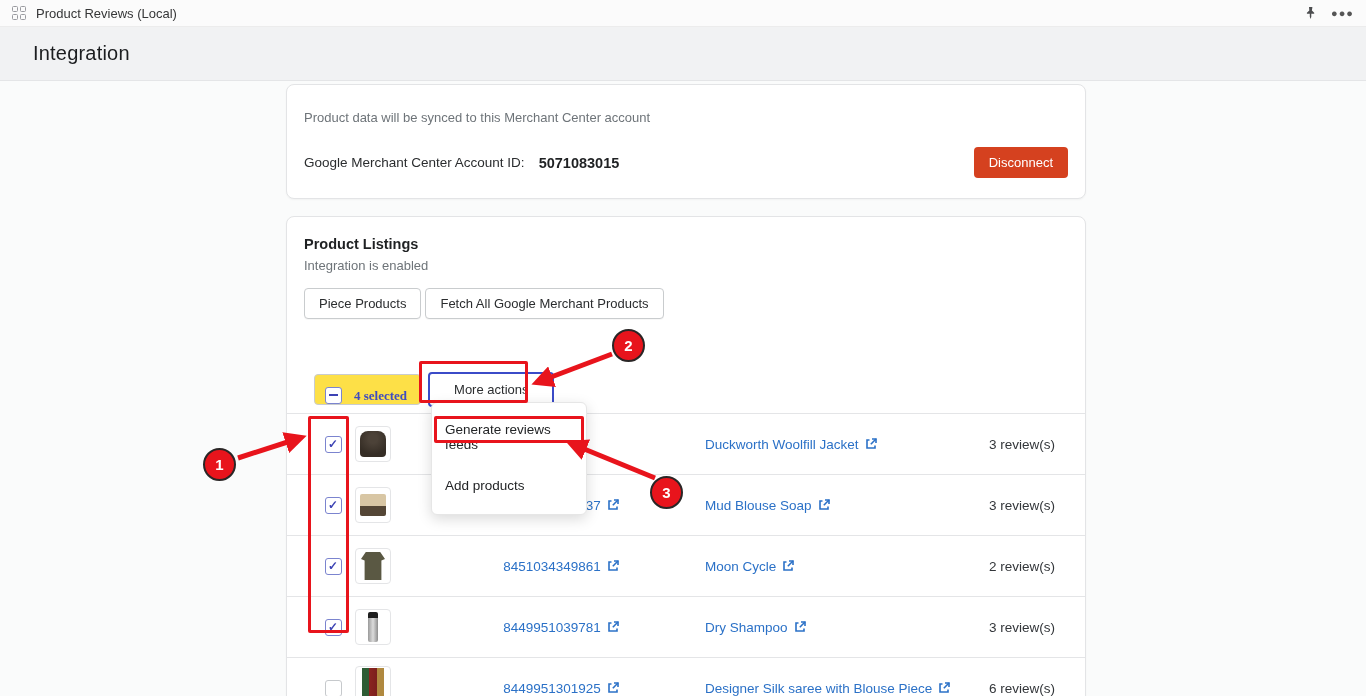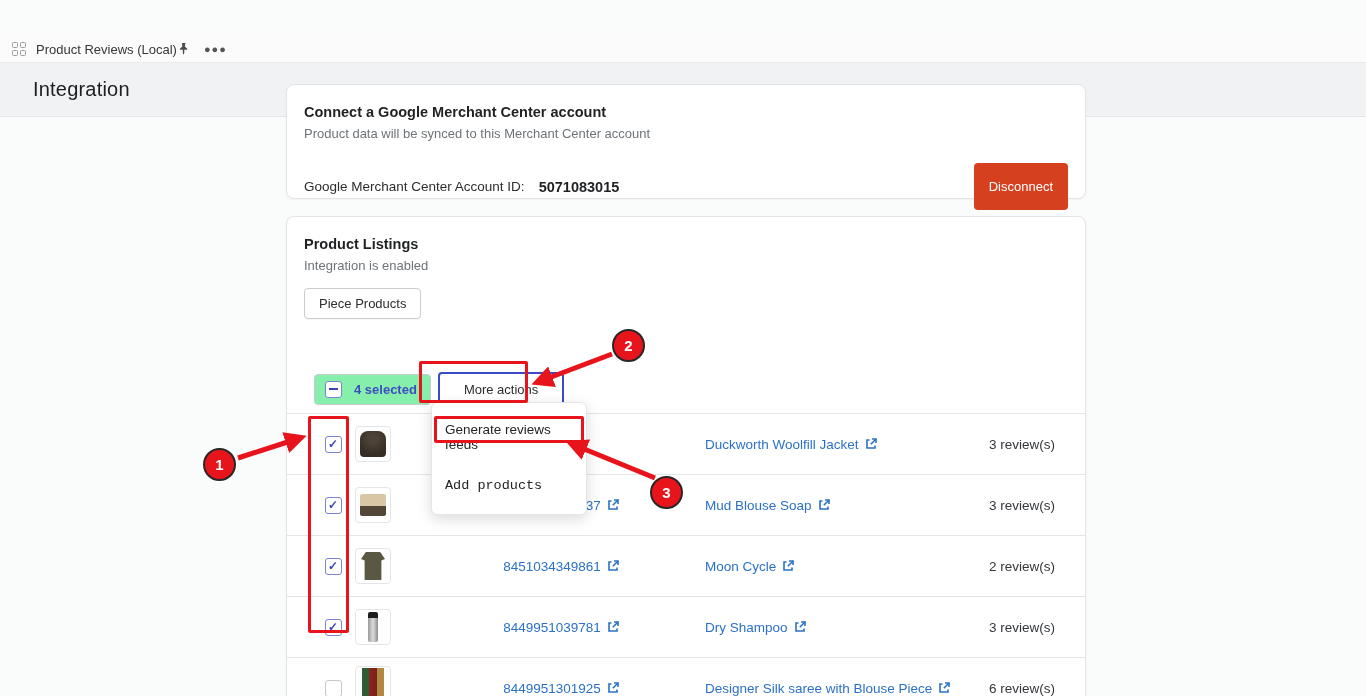--- a/index.html
+++ b/index.html
@@ -4,21 +4,21 @@
 <style>
   * { margin:0; padding:0; box-sizing:border-box; }
   html,body { width:1366px; height:696px; overflow:hidden; }
   body {
     font-family:"Liberation Sans", sans-serif;
     background:#fafbfb; color:#202223; position:relative;
   }
   
   .topbar {
     height:27px; background:#fbfbfb; border-bottom:1px solid #ececec;
-    display:flex; align-items:center; justify-content:flex-start; padding:4px 12px;margin-top:36px;
+    display:flex; align-items:center; justify-content:space-between; padding:4px 12px;
   }
   .topbar-left { display:flex; align-items:center; gap:9px; }
   .app-icon { width:15px; height:15px; display:inline-grid; grid-template-columns:6px 6px; grid-template-rows:6px 6px; gap:2px; }
   .app-icon span { border:1.5px solid #9a9ba0; border-radius:1.5px; }
   .topbar-title { font-size:13px; color:#353637; }
   .topbar-right { display:flex; align-items:center; gap:14px; }
   .pin-icon svg { display:block; }
   .overflow-icon { color:#555; font-size:11px; letter-spacing:1px; line-height:1; cursor:pointer; }
   
   .page-head {
@@ -33,35 +33,35 @@
     box-shadow:0 1px 2px rgba(0,0,0,.04); margin-bottom:17px;
   }
   .card-merchant { padding:19px 17px 17px; height:115px; }
   .card-title { font-size:14.5px; font-weight:bold; color:#1f2123; }
   .card-sub { font-size:13px; color:#6e7479; margin-top:6px; }
   .account-row { display:flex; align-items:center; justify-content:space-between; margin-top:22px; }
   .account-left { display:flex; align-items:center; gap:14px; font-size:13.5px; color:#2b2d2f; }
   .account-id { font-size:14.5px; font-weight:bold; color:#1f2123; }
   .btn-danger {
     background:#d5411f; color:#fff; font-size:13px; border:none; border-radius:4px;
-    padding:16px 15px; cursor:pointer; font-family:inherit;
+    padding:8px 15px; cursor:pointer; font-family:inherit;
   }
   
   .card-listings { padding:0 0 0; }
   .listings-head { padding:19px 17px 0; }
   .btn-row { display:flex; gap:4px; margin-top:15px; padding:0 17px; }
   .btn-secondary {
     background:#fff; border:1px solid #c9ccce; border-radius:4px; font-size:13px;
     color:#2b2d2f; padding:7px 14px; cursor:pointer; font-family:inherit;
     box-shadow:0 1px 0 rgba(0,0,0,.03);
   }
   .bulkbar { display:flex; align-items:center; margin:53px 0 0 27px; height:34px; }
   .bulk-group {
-    display:inline-flex; align-items:center; gap:12px; border:1px solid #c9ccce;
-    border-radius:4px; height:31px; padding:0 13px 0 10px; background:#86efac;
+    display:inline-flex; align-items:flex-end; gap:12px; border:1px solid #c9ccce;
+    border-radius:4px; height:31px; padding:0 13px 0 10px; background:#fde047;font-family:Liberation Serif, serif;
   }
   .bulk-count { font-size:13px; font-weight:bold; color:#3f4cc0; }
   .cbx {
     width:17px; height:17px; border:1.5px solid #7b84cf; border-radius:3px; background:#fff;
     display:flex; align-items:center; justify-content:center; cursor:pointer; flex:0 0 auto;
   }
   .cbx-minus::after { content:""; width:9px; height:2px; background:#3d43b4; display:block; }
   .cbx-check::after { content:"\2713"; color:#3d43b4; font-size:12px; font-weight:bold; line-height:1; }
   .cbx-off { border-color:#c6c9cc; }
   .btn-more {
@@ -92,21 +92,21 @@
   .cell-reviews { flex:1; text-align:right; padding-right:30px; font-size:13.5px; color:#33363a; }
   .plink { color:#2b71c7; font-size:13.5px; text-decoration:none; cursor:pointer; }
   .ext-icon svg { display:block; }
   
   .popover {
     position:absolute; left:431px; top:402px; width:156px; background:#fff;
     border:1px solid #e6e6e6; border-radius:6px; box-shadow:0 4px 14px rgba(0,0,0,.15);
     padding:14px 0 16px; z-index:20;
   }
   .pop-item { font-size:13.5px; color:#222426; padding:5px 13px; cursor:pointer; }
-  .pop-item + .pop-item { margin-top:16px;font-family:Liberation Mono, monospace; }
+  .pop-item + .pop-item { margin-top:16px; }
   
   .ann { position:absolute; z-index:40; pointer-events:none; }
   .ann-rect { border:3px solid #e8141c; border-radius:2px; }
   .ann-circle {
     width:33px; height:33px; border-radius:50%; background:#e8141c; border:2.5px solid #2a2626;
     color:#fff; font-size:15px; font-weight:bold; display:flex; align-items:center; justify-content:center;
   }
   .arrow-layer { position:absolute; inset:0; width:1366px; height:696px; z-index:35; pointer-events:none; }
 </style>
 </head>
@@ -132,38 +132,38 @@
   </div>
 </div>
 
 <div class="page-head">
   <h1>Integration</h1>
 </div>
 
 <div class="content">
 
   <section class="card card-merchant">
-    <div class="card-title">Connect a Google Merchant Center account</div>
     <div class="card-sub">Product data will be synced to this Merchant Center account</div>
     <div class="account-row">
       <div class="account-left">
         <span>Google Merchant Center Account ID:</span>
         <span class="account-id">5071083015</span>
       </div>
       <button class="btn-danger">Disconnect</button>
     </div>
   </section>
 
   <section class="card card-listings">
     <div class="listings-head">
       <div class="card-title">Product Listings</div>
       <div class="card-sub">Integration is enabled</div>
     </div>
     <div class="btn-row">
       <button class="btn-secondary">Piece Products</button>
+      <button class="btn-secondary">Fetch All Google Merchant Products</button>
     </div>
 
     <div class="bulkbar">
       <div class="bulk-group">
         <span class="cbx cbx-minus"></span>
         <span class="bulk-count">4 selected</span>
       </div>
       <button class="btn-more">More actions</button>
     </div>
 

